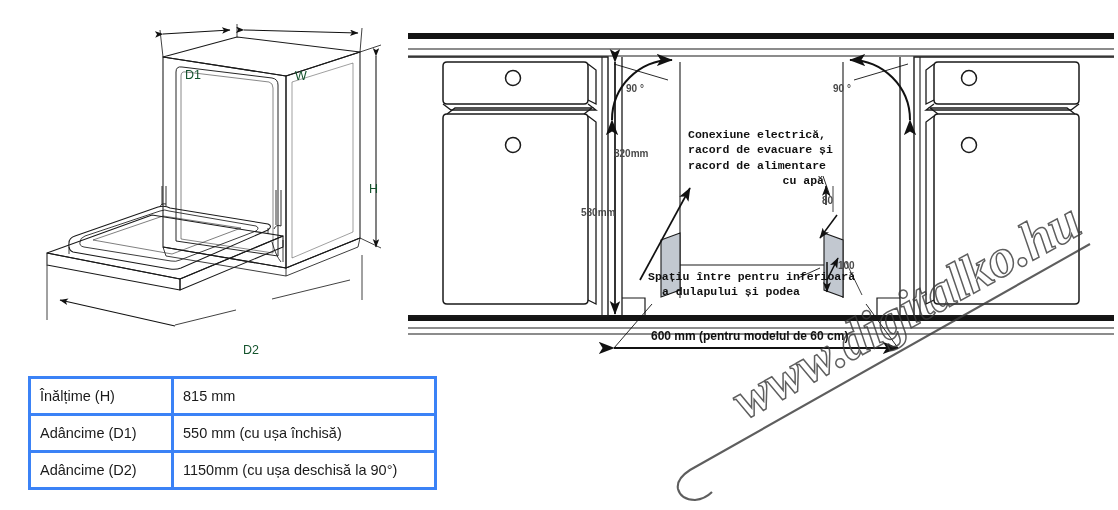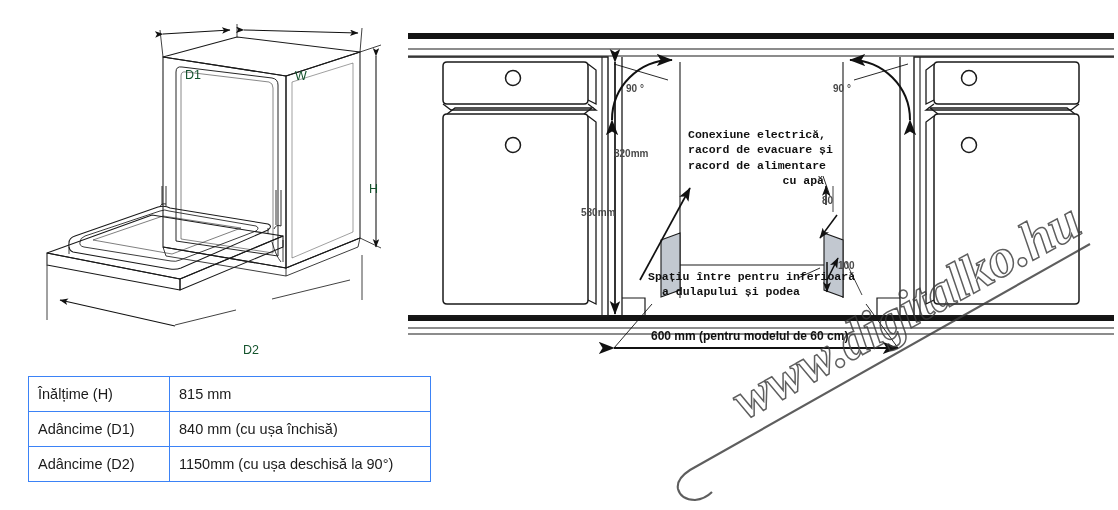--- a/index.html
+++ b/index.html
@@ -14,21 +14,21 @@
   #root{position:relative;width:1118px;height:510px;}
   .svg-layer{position:absolute;left:0;top:0;width:1118px;height:510px;}
   
   #spec-table{
     position:absolute;left:28px;top:376px;
     border-collapse:collapse;
     font-size:14.5px;
     background:#fff;
   }
   #spec-table td{
-    border:1px solid #3b82f6;
+    border:3px solid #3b82f6;
     padding:8px 9px;
     white-space:nowrap;
     line-height:1.25;
   }
   #spec-table td.k{width:122px;}
   #spec-table td.v{width:242px;}
   .lbl{
     position:absolute;
     font-family:"Liberation Sans", sans-serif;
     font-weight:bold;
@@ -241,21 +241,21 @@
   </div>
 
   <table id="spec-table">
     <tbody>
       <tr>
         <td class="k">Înălțime (H)</td>
         <td class="v">815 mm</td>
       </tr>
       <tr>
         <td class="k">Adâncime (D1)</td>
-        <td class="v">840 mm (cu ușa închisă)</td>
+        <td class="v">550 mm (cu ușa închisă)</td>
       </tr>
       <tr>
         <td class="k">Adâncime (D2)</td>
         <td class="v">1150mm (cu ușa deschisă la 90°)</td>
       </tr>
     </tbody>
   </table>
 
 </div>
 

